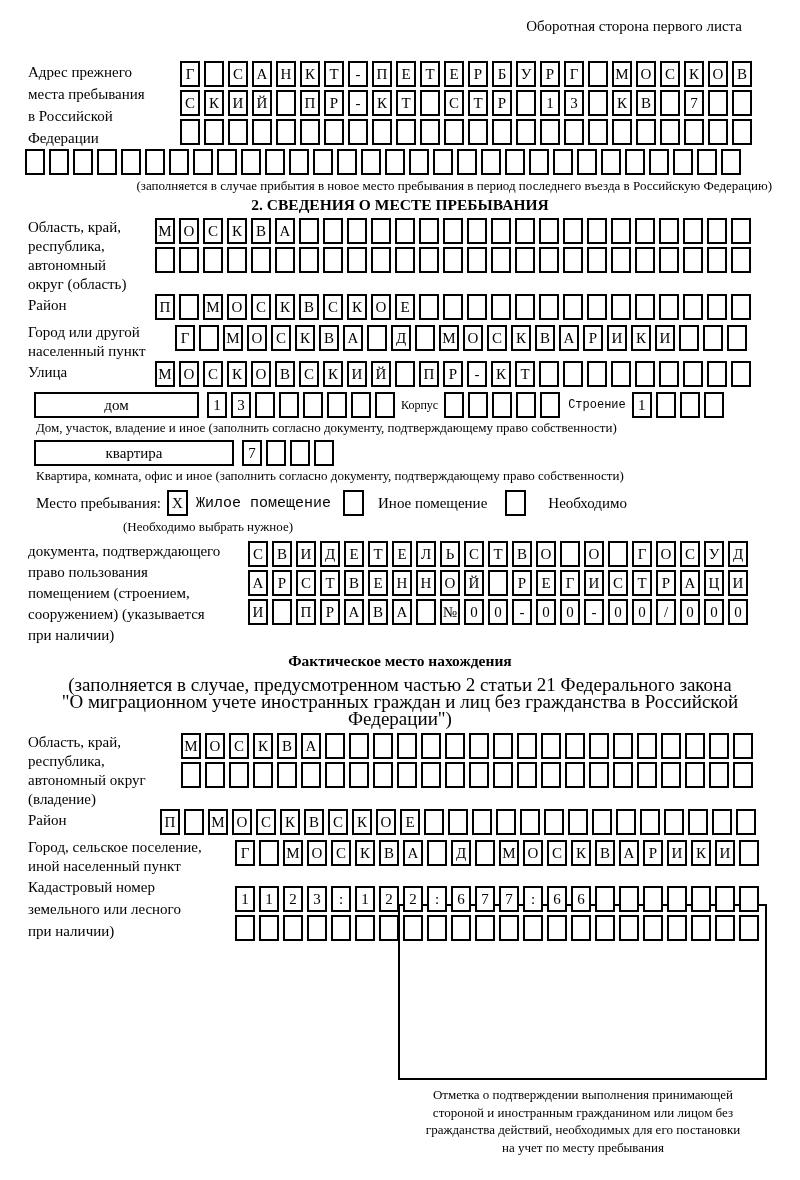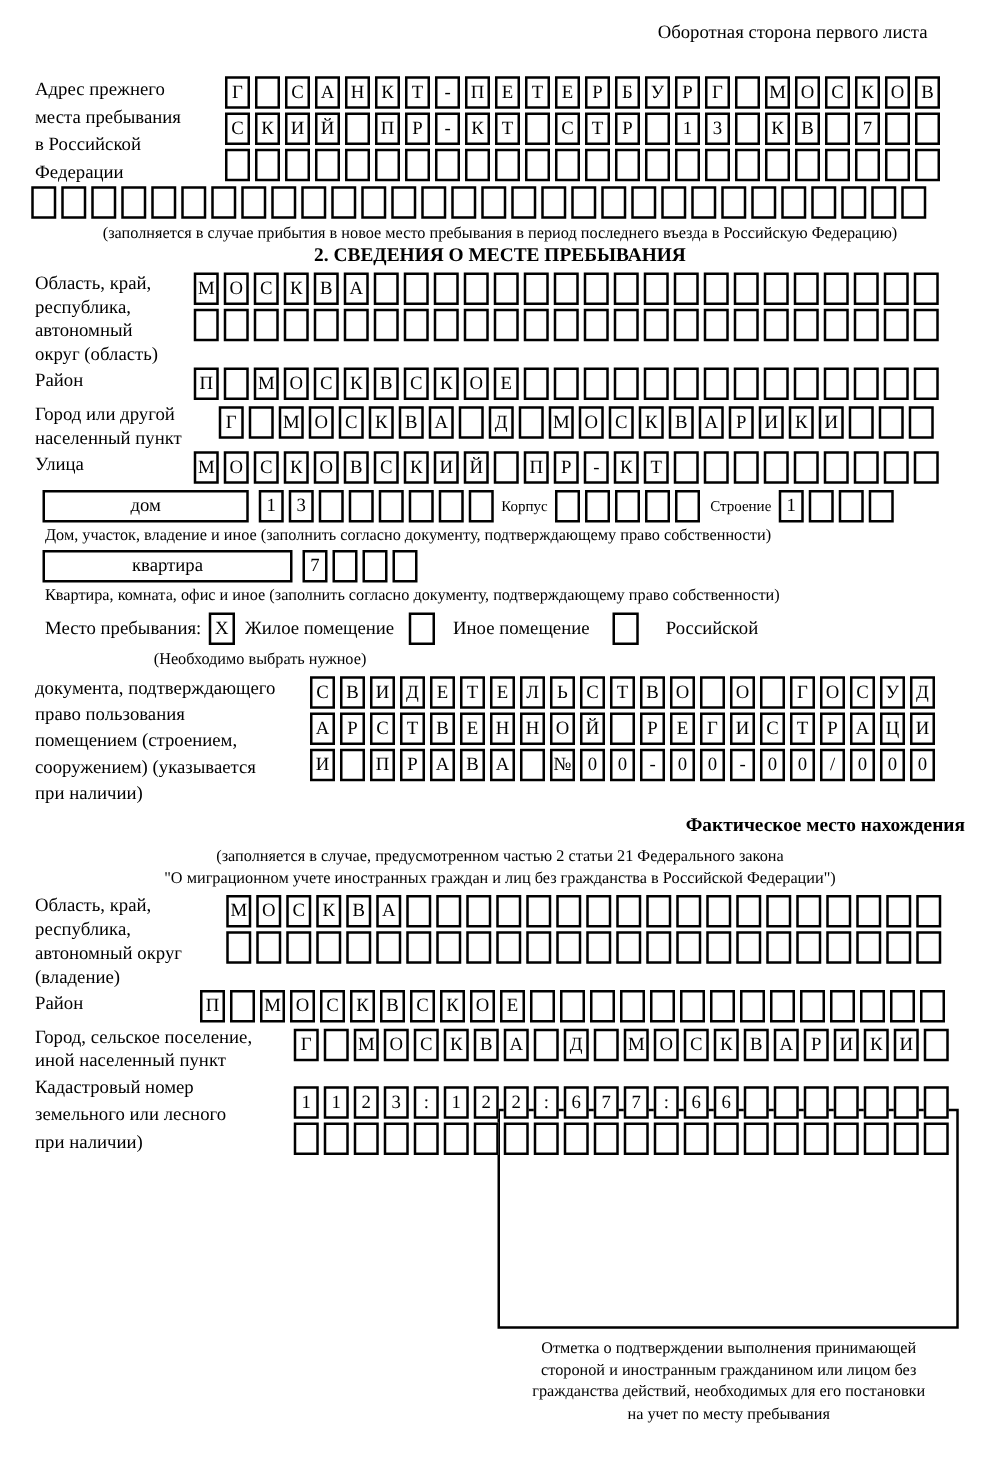--- a/index.html
+++ b/index.html
@@ -12,39 +12,39 @@
   .lbl.lh19 div{line-height:19px;}
   .lbl.lh21 div{line-height:21px;}
   .lbl.lh22 div{line-height:22px;}
   .w152{width:152px;} .w127{width:127px;} .w147{width:147px;}
   .w220{width:220px;} .w153{width:153px;} .w132{width:132px;} .w207{width:207px;}
   .box-row{display:flex;gap:4px;margin-bottom:3px;}
   .char-box{width:20px;height:26px;border:2px solid #000;box-sizing:border-box;
             display:flex;align-items:center;justify-content:center;
             font-size:15px;flex-shrink:0;background:#fff;}
   .caption{font-size:13px;line-height:16px;}
-  .center{text-align:center;}
+  .center{text-align:right;}
   .cap-left{margin:2px 0 4px 8px;}
   .sec-title{font-weight:bold;font-size:15.5px;text-align:center;margin:2px 0 4px 0;}
   .named-box{border:2px solid #000;height:26px;box-sizing:border-box;display:flex;
              align-items:center;justify-content:center;font-size:15px;flex-shrink:0;}
   .house-row{display:flex;align-items:center;margin:2px 0 0 6px;font-size:15px;}
   .house-row .box-row{margin-bottom:0;}
   .dom-box{width:165px;}
   .kv-box{width:200px;}
   .inline-lbl{font-size:12px;white-space:nowrap;}
   .mr8{margin-right:8px;} .mr6{margin-right:6px;} .ml6{margin-left:6px;}
-  .ml8{margin-left:8px;} .ml12{margin-left:12px;} .ml14{margin-left:14px;}
+  .ml8{margin-left:8px;font-family:Liberation Mono, monospace;} .ml12{margin-left:12px;} .ml14{margin-left:14px;}
   .ml18{margin-left:18px;} .ml22{margin-left:22px;}
   .stay{display:flex;align-items:center;font-size:15px;margin:6px 0 3px 8px;}
   .check-box{width:21px;height:26px;border:2px solid #000;box-sizing:border-box;
              display:flex;align-items:center;justify-content:center;font-size:15px;flex-shrink:0;}
   .stay-note{margin-left:95px;width:450px;font-size:13px;margin-bottom:6px;}
-  .fact-title{font-weight:bold;font-size:15.5px;text-align:right;margin:6px 0 6px 0;}
-  .fact-note{font-size:13px;line-height:17px;text-align:center;margin-bottom:6px;}
+  .fact-title{font-weight:bold;font-size:15.5px;text-align:center;margin:6px 0 6px 0;}
+  .fact-note{font-size:19px;line-height:17px;text-align:center;margin-bottom:6px;}
   .cad-boxes{margin-top:10px;}
   .stamp-box{border:2px solid #000;width:365px;height:172px;margin-left:370px;
              margin-top:-40px;background:#fff;}
   .stamp-caption{margin-left:325px;width:460px;text-align:center;font-size:13px;
                  line-height:17.5px;margin-top:6px;}
   .mb2{margin-bottom:2px;}
 </style>
 </head>
 <body>
 
@@ -377,21 +377,21 @@
   </div>
   <div class="caption cap-left">Квартира, комната, офис и иное (заполнить согласно документу, подтверждающему право собственности)</div>
 
   <div class="stay">
     <span class="mr6">Место пребывания:</span>
     <span class="check-box">X</span>
     <span class="ml8">Жилое помещение</span>
     <span class="check-box ml12"></span>
     <span class="ml14">Иное помещение</span>
     <span class="check-box ml18"></span>
-    <span class="ml22">Российской</span>
+    <span class="ml22">Необходимо</span>
   </div>
   <div class="stay-note">(Необходимо выбрать нужное)</div>
 
   <div class="frow">
     <div class="lbl w220 lh21">
         <div>документа, подтверждающего</div>
         <div>право пользования</div>
         <div>помещением (строением,</div>
         <div>сооружением) (указывается</div>
         <div>при наличии)</div>

